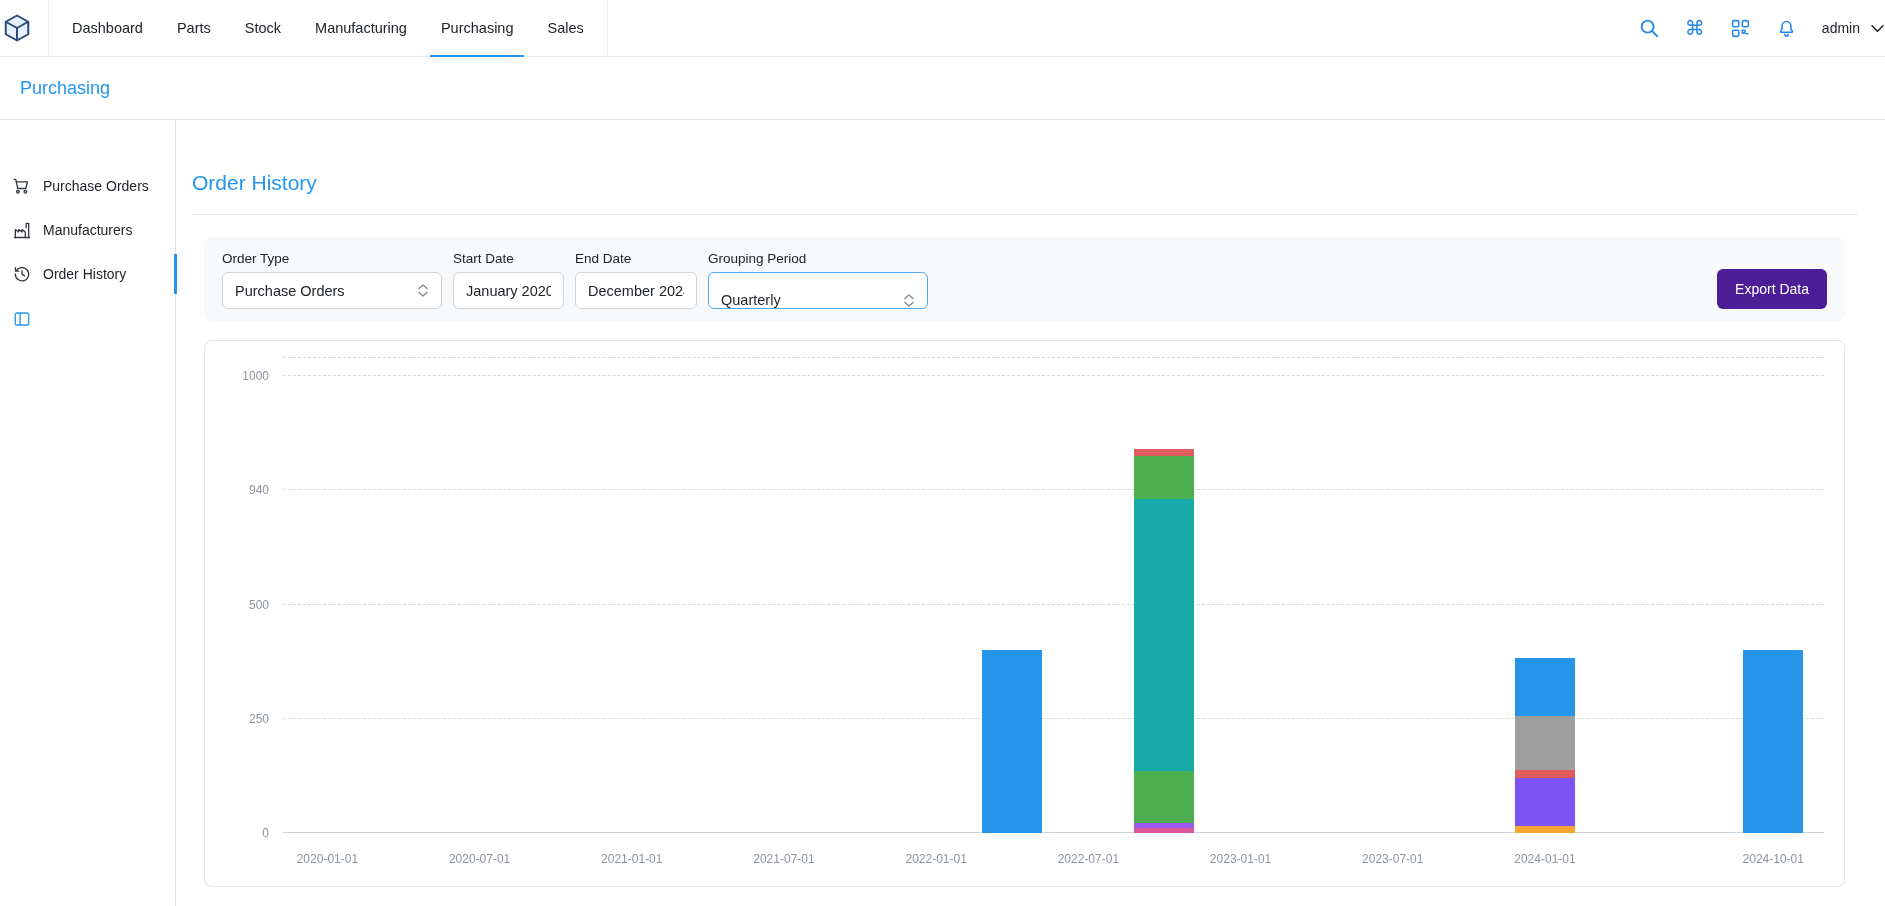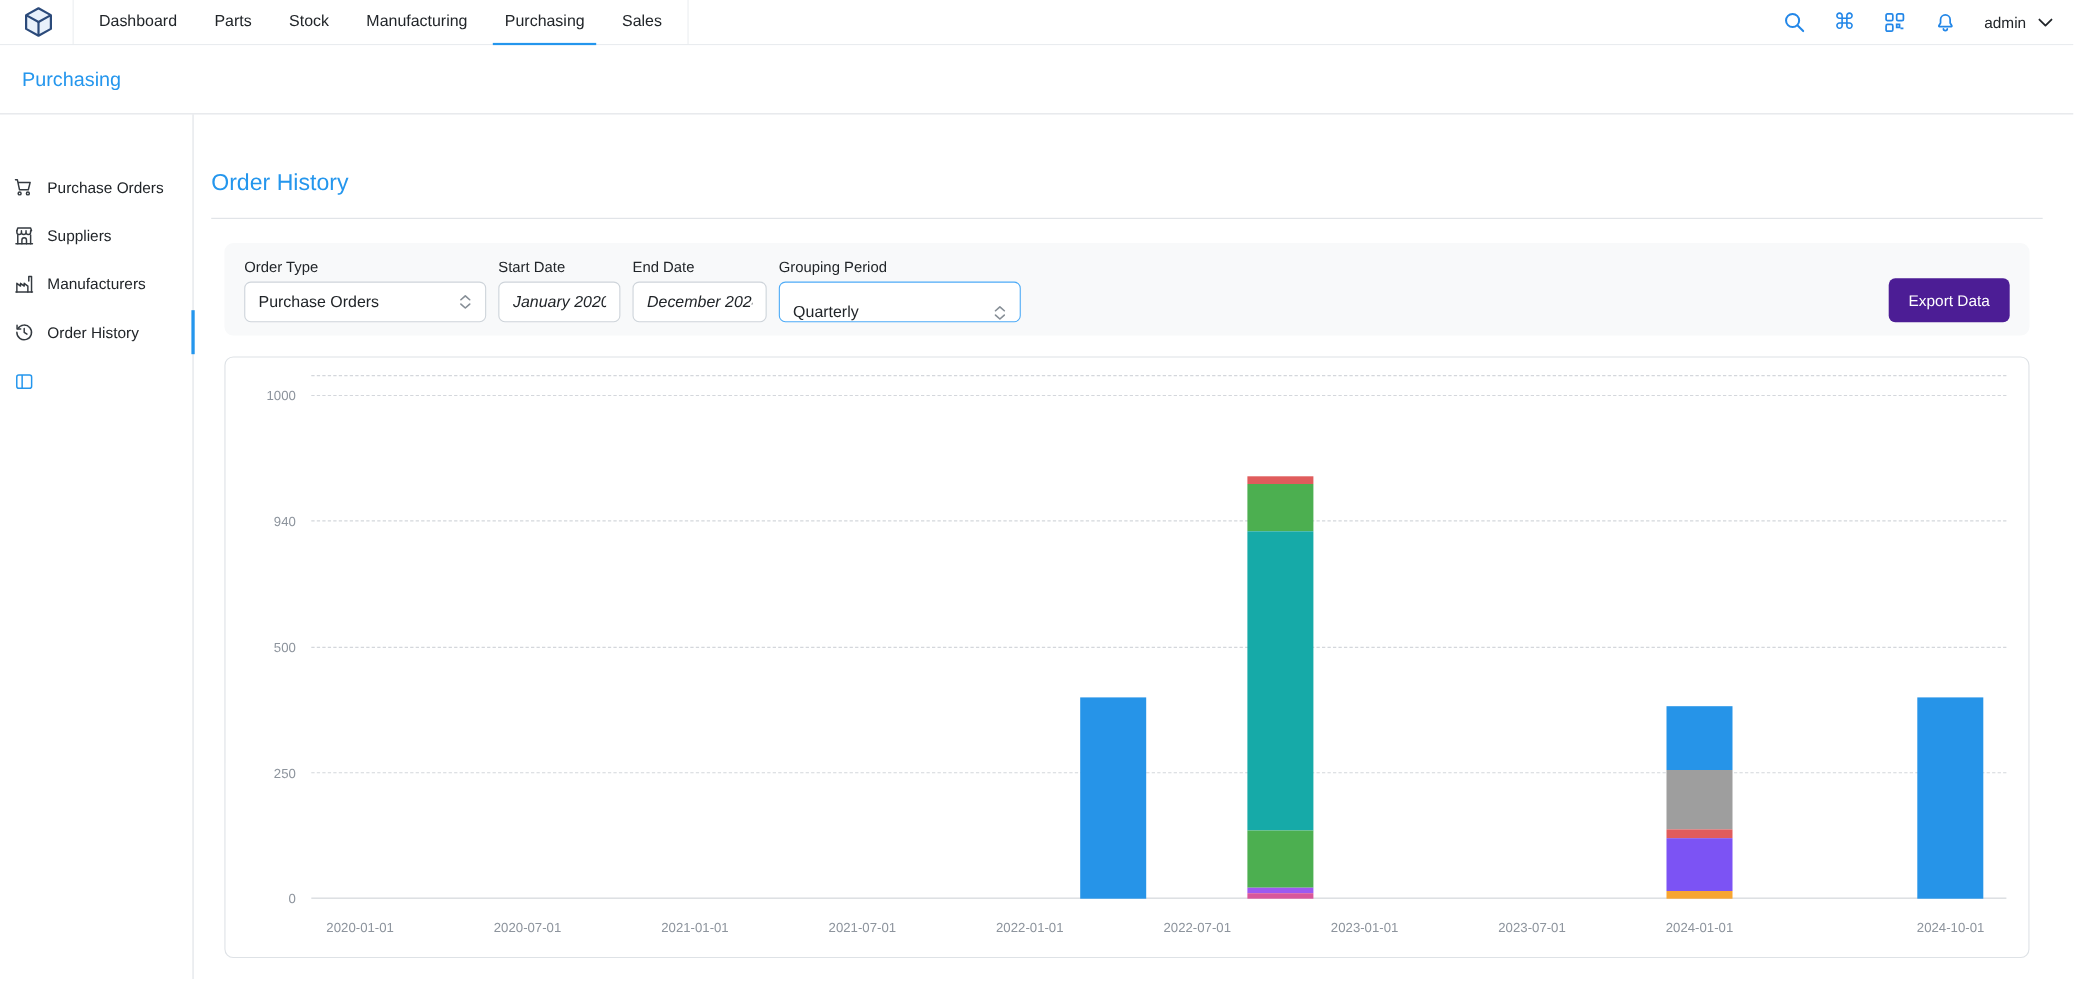--- a/index.html
+++ b/index.html
@@ -6,25 +6,25 @@
   html,body { width: 1885px; height: 906px; overflow: hidden; }
   body {
     font-family: "Liberation Sans", sans-serif;
     background: #ffffff;
     color: #212529;
     font-size: 14px;
   }
 
   
   .navbar {
-    height: 41px;
+    height: 57px;
     display: flex;
     align-items: center;
     border-bottom: 1px solid #e9ecef;
-    padding: 0 18px;
+    padding: 0 0;
     background: #fff;
     justify-content: center;
   }
   .logo { width: 34px; height: 34px; margin-right: 14px; cursor: pointer; display:flex; align-items:center; justify-content:center; }
   .nav-tabs {
     display: flex;
     align-items: stretch;
     height: 100%;
     border-left: 1px solid #eceef1;
     border-right: 1px solid #eceef1;
@@ -123,21 +123,21 @@
     color: #212529;
     padding: 0 12px;
     display: flex;
     align-items: center;
     justify-content: space-between;
     gap: 8px;
     cursor: pointer;
     font-family: "Liberation Sans", sans-serif;
   }
   .control.focused { border-color: #4dabf7; align-items: flex-end; }
-  input.control { cursor: text; font-style: italic; }
+  input.control { cursor: text; }
   .w-select { width: 220px; }
   .w-start { width: 111px; }
   .w-end { width: 122px; }
   .export-btn {
     margin-left: auto;
     height: 40px;
     padding: 0 18px;
     background: #4c1d95;
     color: #fff;
     border: none;
@@ -246,32 +246,20 @@
   <aside class="sidebar">
     <div class="side-item">
       <span class="s-icon">
         <svg width="20" height="20" viewBox="0 0 24 24" fill="none" stroke="#343a40" stroke-width="1.6" stroke-linecap="round" stroke-linejoin="round">
           <circle cx="7" cy="19" r="1.6"></circle>
             <circle cx="16" cy="19" r="1.6"></circle>
           <path d="M2.5 4h2l2.4 11h9.6l2-8H6"></path>
         </svg>
       </span>
       <span>Purchase Orders</span>
-    </div>
-    <div class="side-item">
-      <span class="s-icon">
-        <svg width="20" height="20" viewBox="0 0 24 24" fill="none" stroke="#343a40" stroke-width="1.6" stroke-linecap="round" stroke-linejoin="round">
-          <path d="M3 21h18"></path>
-          <path d="M4 7l1-3h14l1 3"></path>
-          <path d="M4 7v1.5a2.5 2.5 0 0 0 5 0V7m0 1.5a2.5 2.5 0 0 0 5 0V7m0 1.5a2.5 2.5 0 0 0 5 0V7"></path>
-          <path d="M5 11.5V21M19 11.5V21"></path>
-          <path d="M9.5 21v-4a2.5 2.5 0 0 1 5 0v4"></path>
-        </svg>
-      </span>
-      <span>Suppliers</span>
     </div>
     <div class="side-item">
       <span class="s-icon">
         <svg width="20" height="20" viewBox="0 0 24 24" fill="none" stroke="#343a40" stroke-width="1.6" stroke-linecap="round" stroke-linejoin="round">
           <path d="M3 21h18"></path>
           <path d="M4 21V11.5l4 3v-3l4 3v-3l4 3V21"></path>
           <path d="M17 9V4h3v17"></path>
         </svg>
       </span>
       <span>Manufacturers</span>

